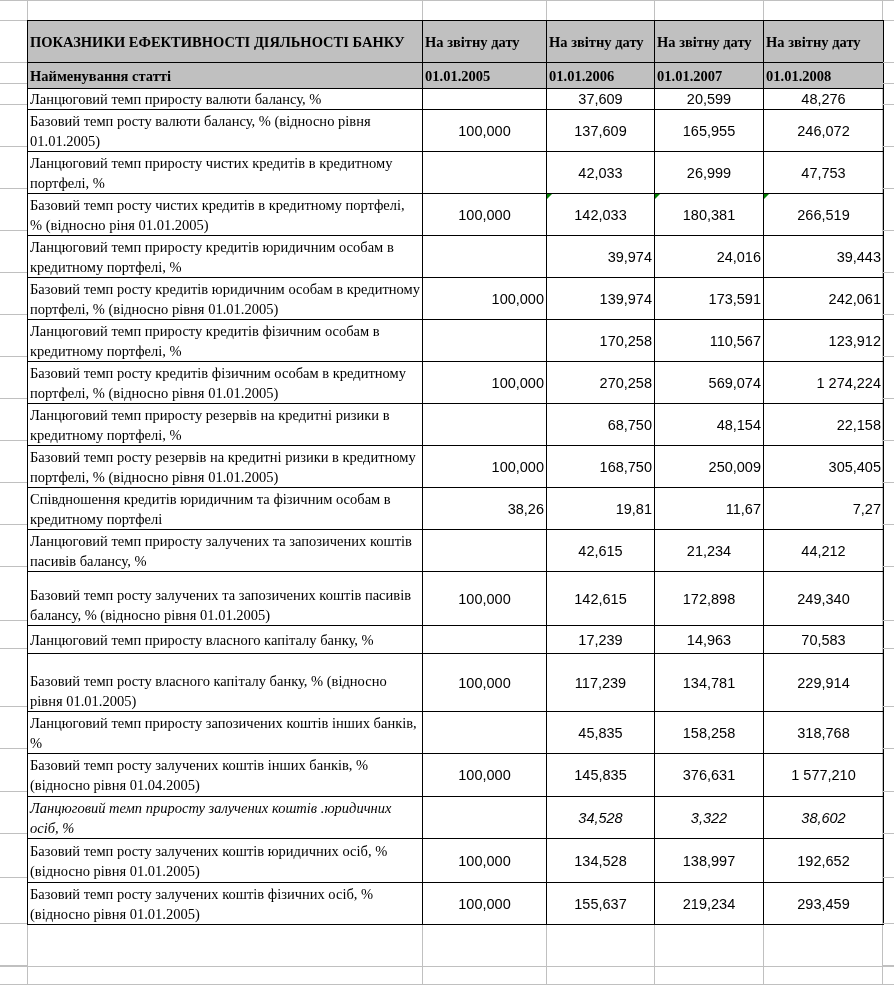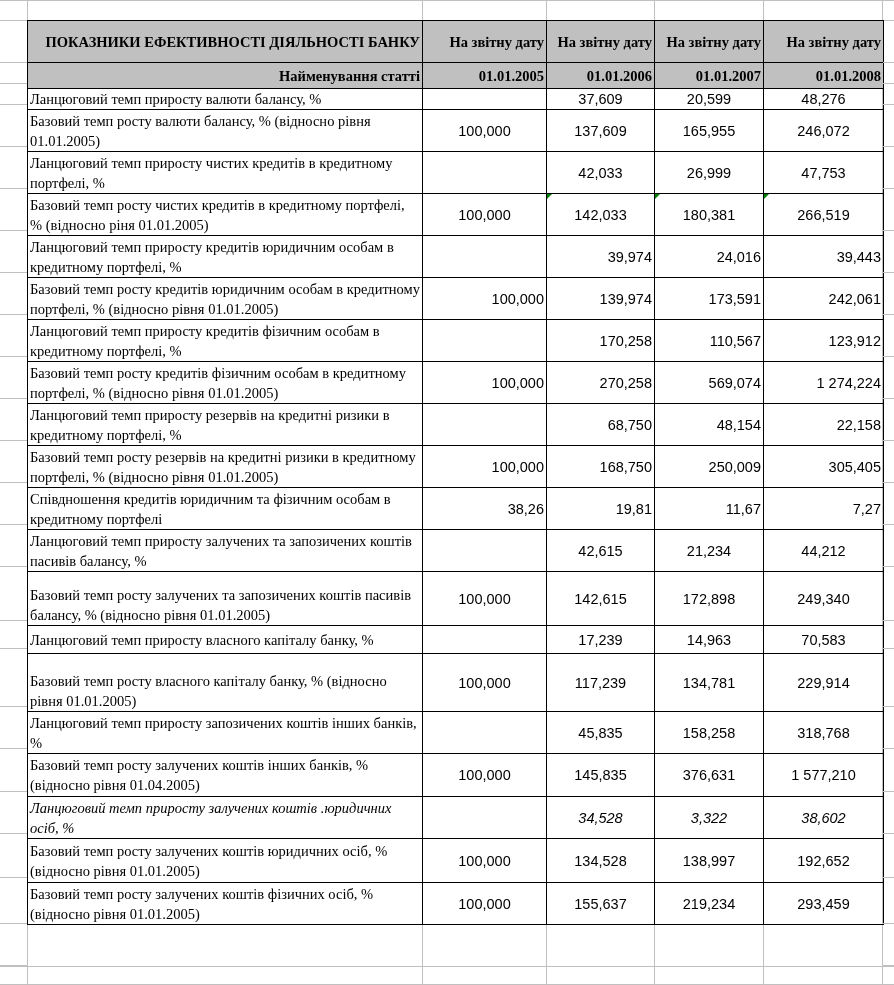--- a/index.html
+++ b/index.html
@@ -6,21 +6,21 @@
     body { width: 894px; height: 985px; position: relative; overflow: hidden;
            font-family: "Liberation Serif", "DejaVu Serif", serif; color: #000; }
     .sheet { position: absolute; left: 0; top: 0; width: 894px; height: 985px; }
     
     .gridv { position: absolute; top: 0; bottom: 0; width: 1px; background: #c0c0c0; }
     .gridh { position: absolute; left: 0; right: 0; height: 1px; background: #c0c0c0; }
     table.report { position: absolute; left: 27px; top: 20px; border-collapse: collapse;
                    table-layout: fixed; width: 856px; }
     table.report td { border: 1px solid #000; padding: 0 2px; font-size: 14.5px;
                       line-height: 20px; vertical-align: middle; overflow: hidden; }
-    td.hdr { background: #c0c0c0; font-weight: bold; text-align: right; font-size: 14.5px; }
+    td.hdr { background: #c0c0c0; font-weight: bold; text-align: left; font-size: 14.5px; }
     td.label { text-align: left; padding-left: 3px; }
     td.num { font-family: "Liberation Sans", "DejaVu Sans", sans-serif; font-size: 13.5px; }
     td.c { text-align: center; }
     td.r { text-align: right; vertical-align: bottom; }
     td.top { vertical-align: top; }
     .tri { position: relative; }
     .tri::before { content: ""; position: absolute; left: 0; top: 0; width: 0; height: 0;
                    border-top: 5px solid #008000; border-right: 5px solid transparent; }
   </style>
 </head>

